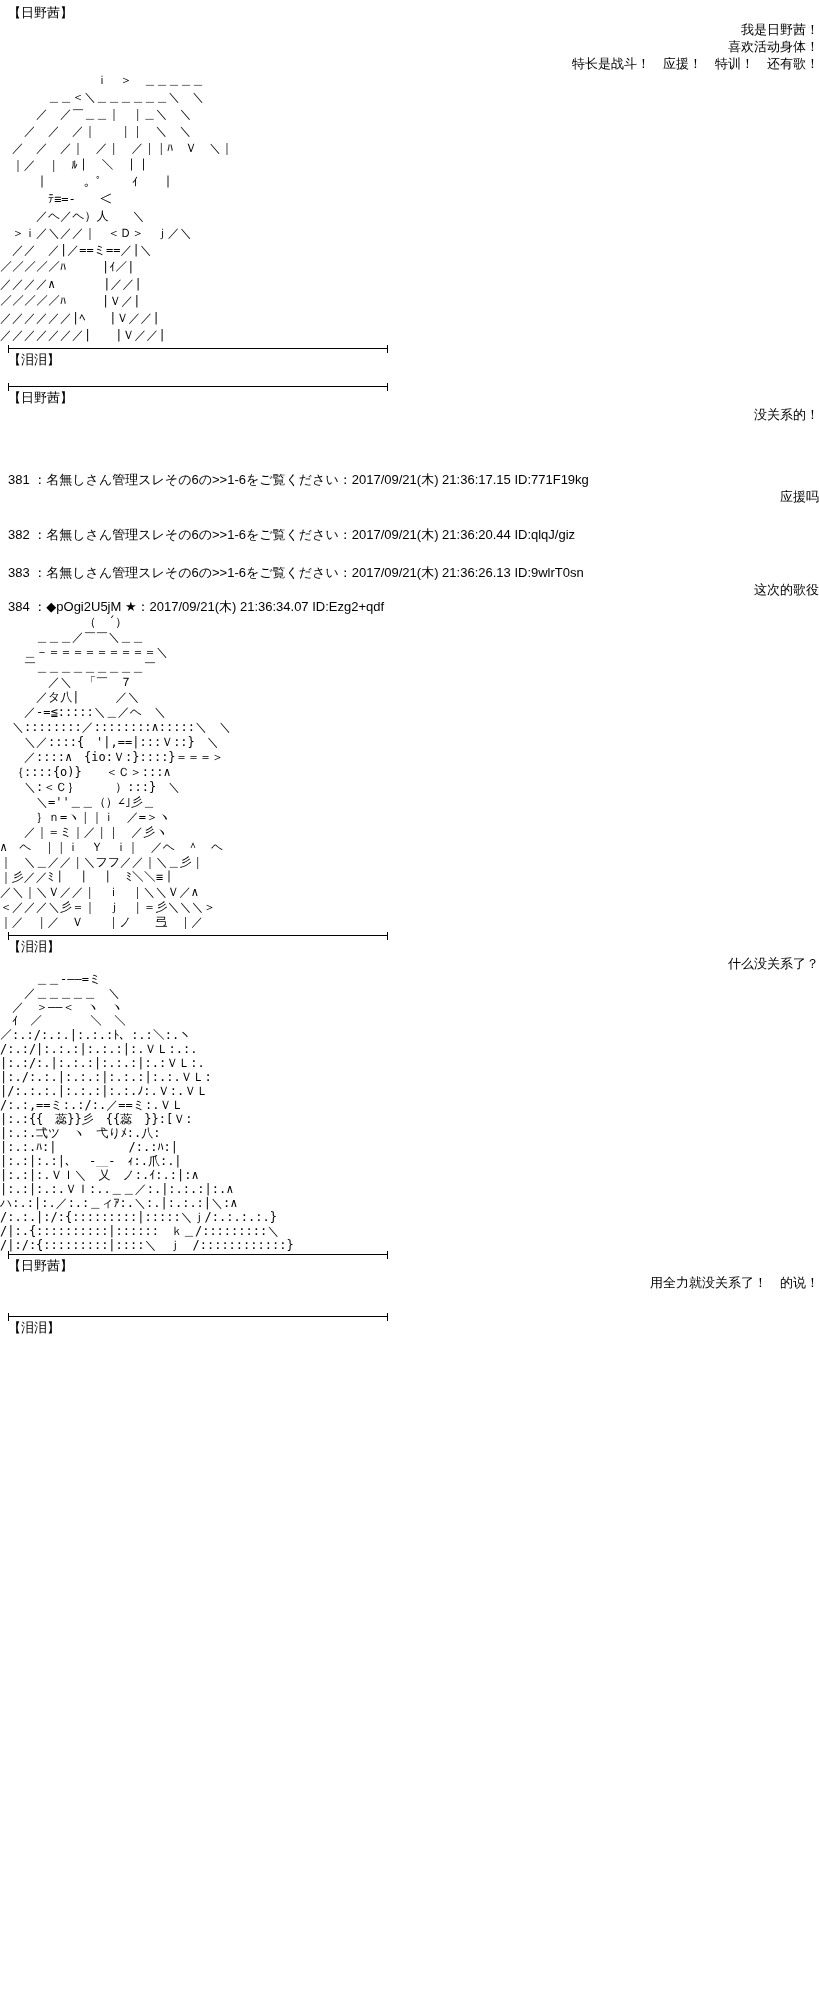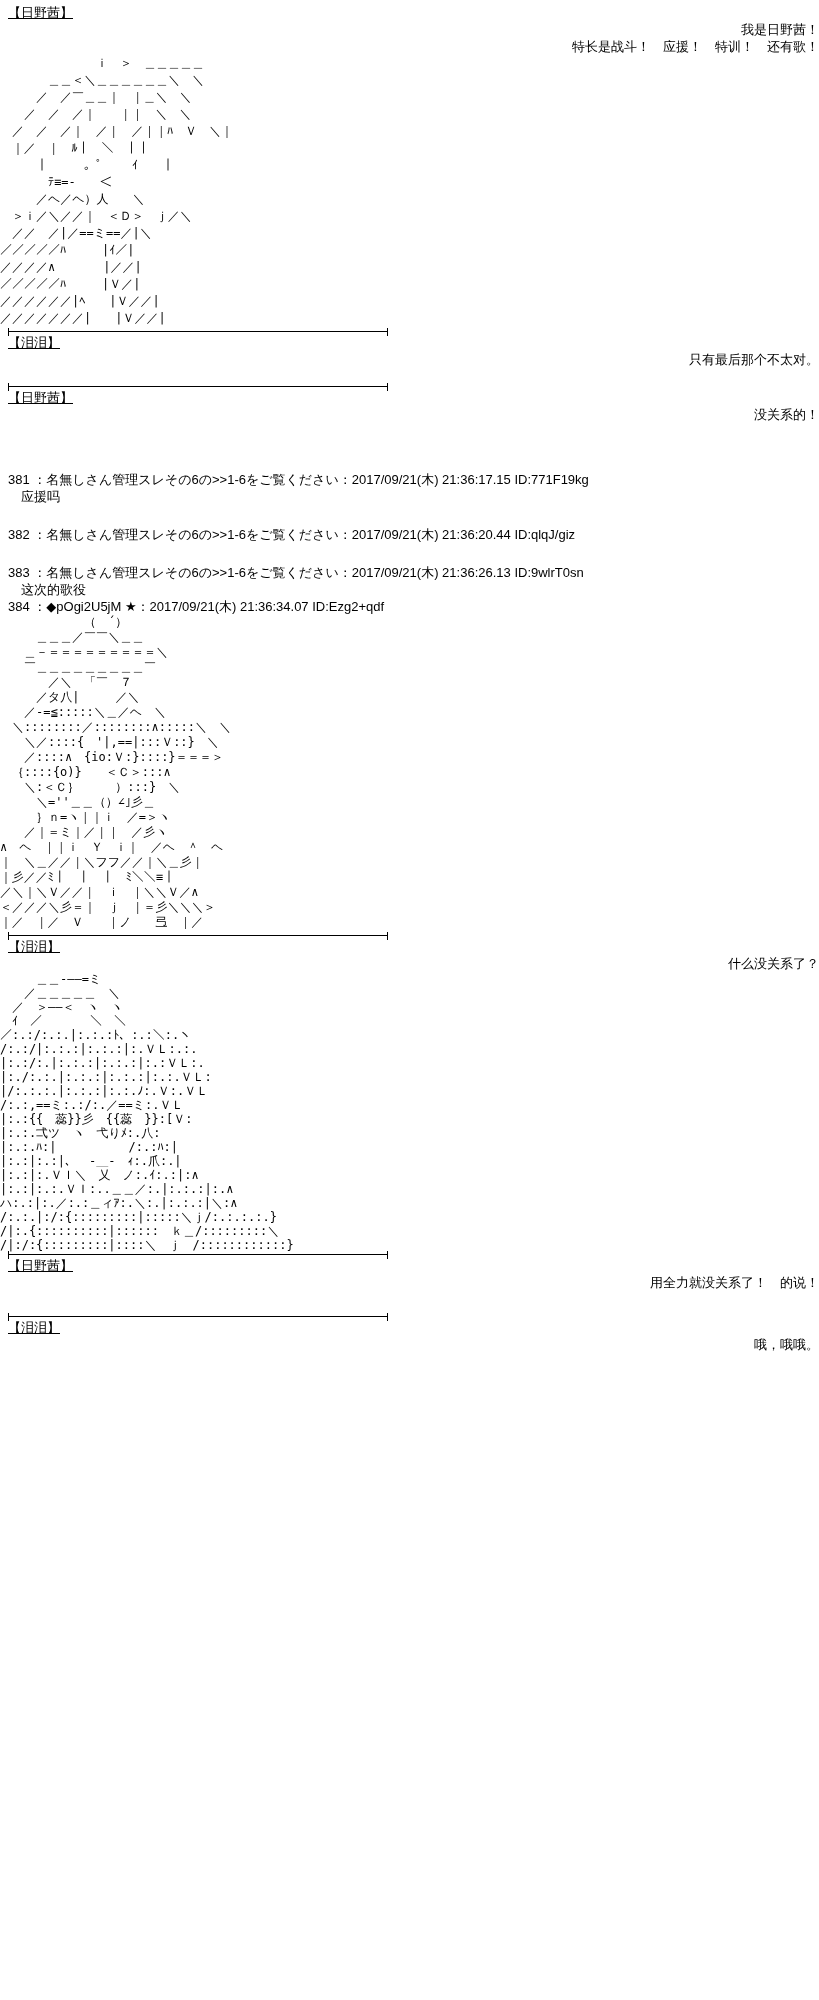--- a/index.html
+++ b/index.html
@@ -1,26 +1,26 @@
 <!DOCTYPE html>
 <html><head>
 <meta charset="utf-8">
 <style>
   html,body{margin:0;padding:0;}
   body{
     width:819px;min-height:2000px;background:#ffffff;color:#000;
     font-family:"Liberation Sans","DejaVu Sans",sans-serif;font-size:13px;
   }
   .dialogue{margin-left:8px;}
-  .dialogue .speaker{line-height:17px;text-decoration:underline;}
+  .dialogue .speaker{line-height:17px;}
   .dialogue .line{line-height:17px;padding-left:13px;text-align:right;}
   .intro{padding-top:4px;}
   .post{margin-left:8px;}
   .post .post-header{line-height:17px;white-space:nowrap;}
-  .post .post-body{line-height:17px;padding-left:13px;}
+  .post .post-body{line-height:17px;padding-left:13px;text-align:right;}
   .post-381{margin-top:48px;}
   .post-382,.post-383{margin-top:21px;}
   .post-384{}
   pre.aa{margin:0;font-family:"DejaVu Sans Mono","Liberation Mono",monospace;font-size:12px;}
   .aa1{margin:24px 0 0 120px;line-height:17px;}
   .aa2{margin:14px 0 0 25px;line-height:15px;}
   .aa3{margin:40px 0 0 12px;line-height:14px;}
   .separator{position:relative;width:380px;height:0;border-top:1px solid #000;margin-left:8px;}
   .separator::before,.separator::after{content:"";position:absolute;top:-4px;width:1px;height:8px;background:#000;}
   .separator::before{left:0;}
@@ -32,20 +32,21 @@
   .sep5{margin-top:25px;margin-bottom:2px;}
 </style>
 </head>
 <body>
 
 <div class="page">
 
   <section class="dialogue intro">
     <div class="speaker">【日野茜】</div>
     <div class="line">我是日野茜！</div>
+    <div class="line">喜欢活动身体！</div>
     <div class="line">特长是战斗！　应援！　特训！　还有歌！</div>
   </section>
 
   <pre class="aa aa1">　　　　　　　　ｉ　＞　＿＿＿＿＿
 　　　　＿＿＜＼＿＿＿＿＿＿＼　＼
 　　　／　／￣＿＿｜　｜＿＼　＼
 　　／　／　／｜　　｜｜　＼　＼
 　／　／　／｜　／｜　／｜｜ﾊ　Ｖ　＼｜
 　｜／　｜　ﾙ｜　＼　｜｜
 　　　｜　　　。゜　　ｲ　　｜
@@ -56,21 +57,20 @@
 ／／／／／ﾊ　　　|ｲ／|
 ／／／／∧　　　　|／／|
 ／／／／／ﾊ　　　|Ｖ／|
 ／／／／／／|ﾍ　　|Ｖ／／|
 ／／／／／／／|　　|Ｖ／／|</pre>
 
   <div class="separator sep1"></div>
 
   <section class="dialogue">
     <div class="speaker">【泪泪】</div>
-    <div class="line">只有最后那个不太对。</div>
   </section>
 
   <div class="separator sep2"></div>
 
   <section class="dialogue">
     <div class="speaker">【日野茜】</div>
     <div class="line">没关系的！</div>
   </section>
 
   <section class="post post-381">
@@ -145,16 +145,15 @@
 
   <section class="dialogue">
     <div class="speaker">【日野茜】</div>
     <div class="line">用全力就没关系了！　的说！</div>
   </section>
 
   <div class="separator sep5"></div>
 
   <section class="dialogue">
     <div class="speaker">【泪泪】</div>
-    <div class="line">哦，哦哦。</div>
   </section>
 
 </div>
 
 </body></html>

